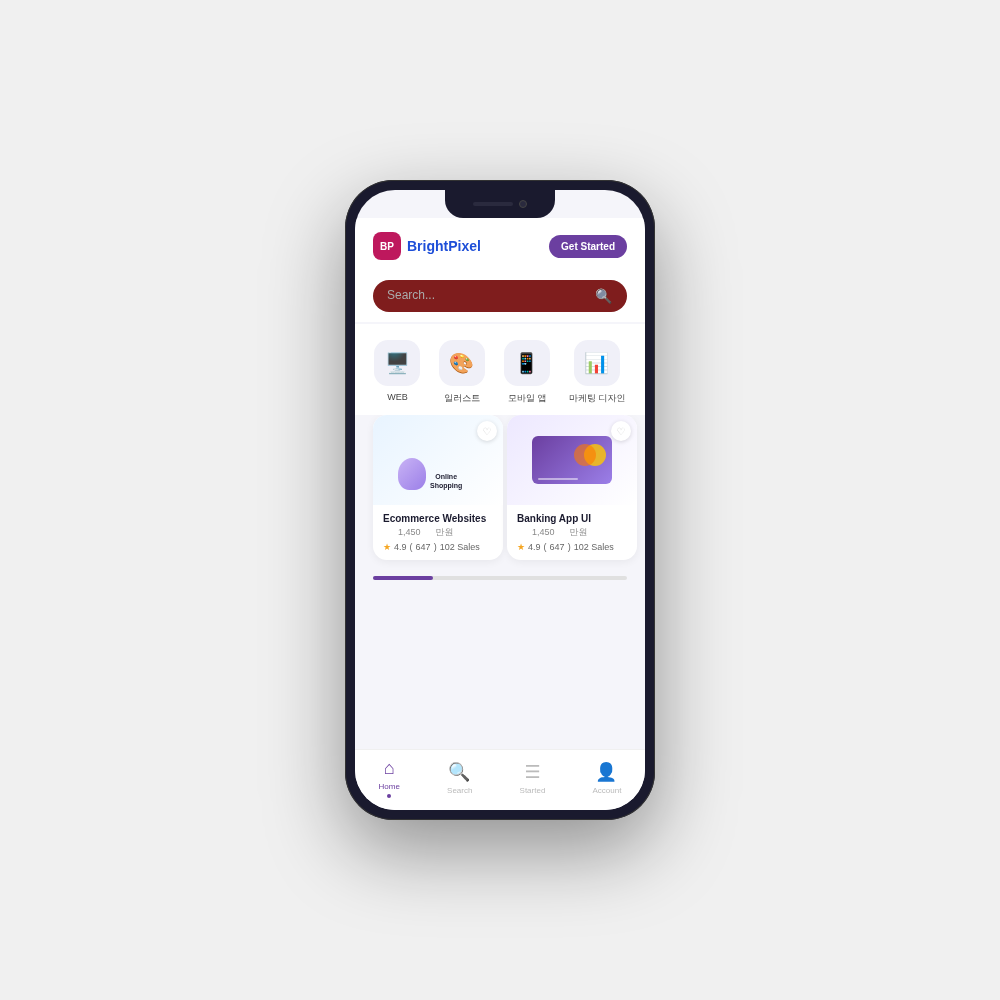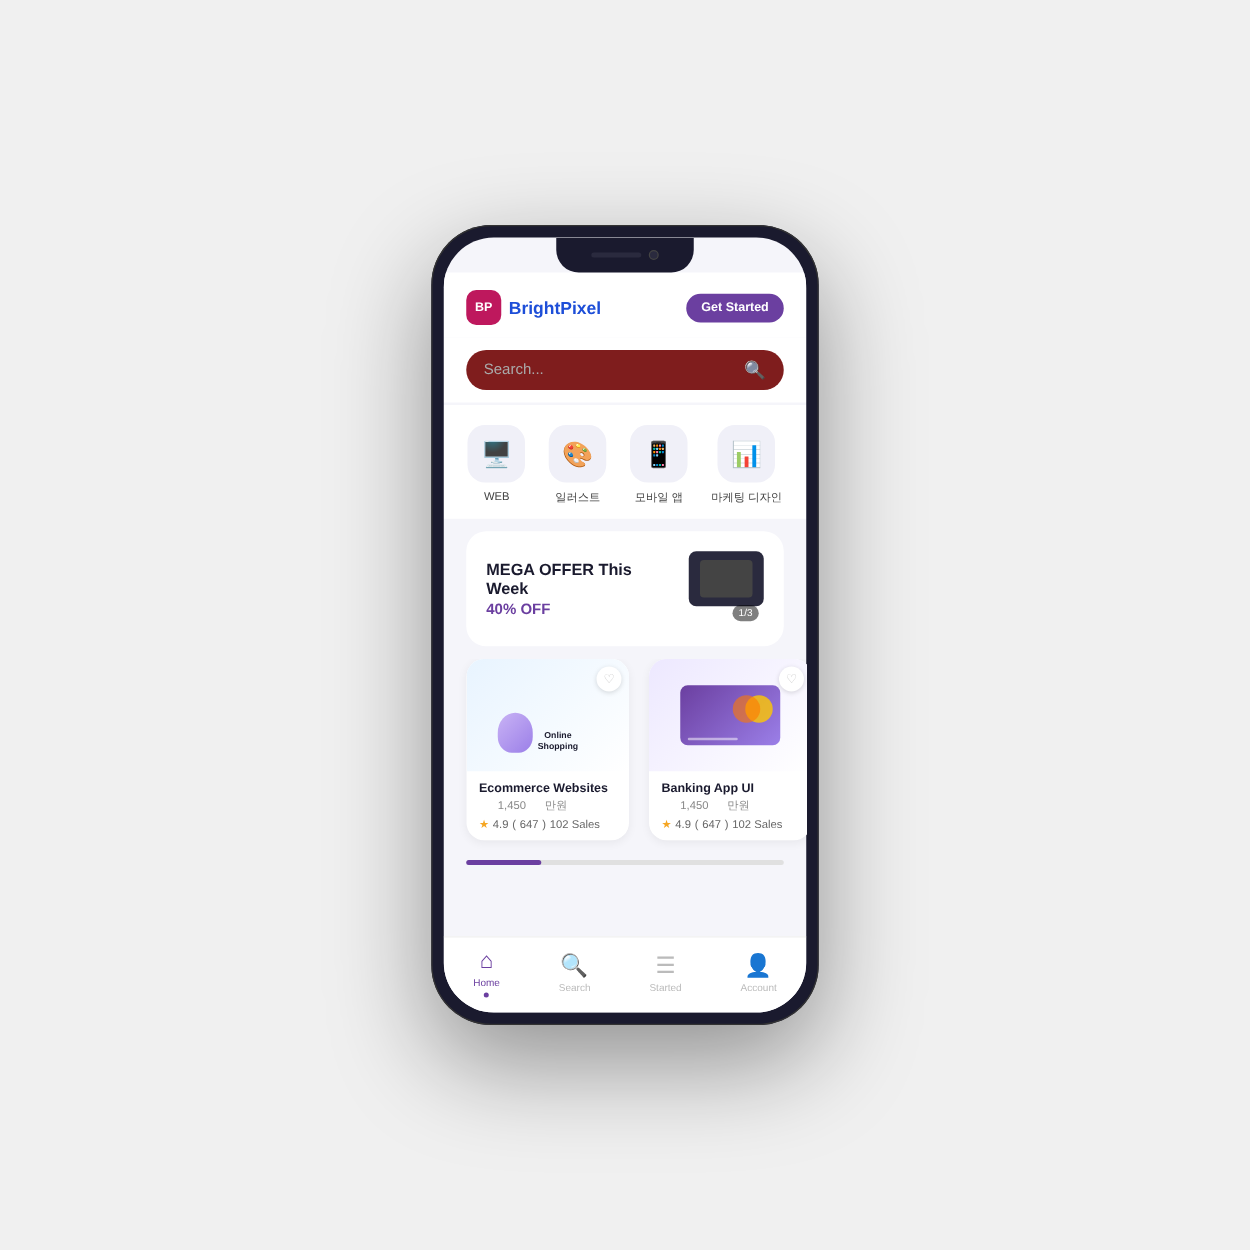--- a/index.html
+++ b/index.html
@@ -236,21 +236,21 @@
       font-size: 10px;
       color: #888;
       display: flex;
       align-items: center;
       gap: 2px;
       cursor: pointer;
     }
 
     .cards-row {
       display: flex;
-      gap: 16px;
+      gap: 4px;
       padding: 0 18px 16px;
       overflow-x: auto;
       scrollbar-width: none;
     }
     .cards-row::-webkit-scrollbar { display: none; }
 
     .product-card {
       min-width: 130px;
       background: #fff;
       border-radius: 14px;
@@ -450,32 +450,20 @@
         <div class="category-item">
           <div class="category-icon-box">📱</div>
           <span class="category-label">모바일 앱</span>
         </div>
         <div class="category-item">
           <div class="category-icon-box">📊</div>
           <span class="category-label">마케팅 디자인</span>
         </div>
       </div>
 
-      <div class="banner">
-        <div class="banner-text">
-          <div class="banner-title">MEGA OFFER This Week</div>
-          <div class="banner-subtitle">40% OFF</div>
-        </div>
-        <div class="banner-image">
-          <div class="banner-img-rect">
-            <div class="banner-img-inner"></div>
-          </div>
-          <div class="banner-counter">1/3</div>
-        </div>
-      </div>
 
 
       <div class="cards-row">
 
         <div class="product-card">
           <div class="card-image">
             <div class="card-img-bg ecommerce">
               <div style="display:flex;align-items:flex-end;gap:4px;position:relative;width:80px;height:60px">
                 <div style="width:28px;height:32px;background:linear-gradient(135deg,#c9b3f5,#9b7fe8);border-radius:50% 50% 40% 40%;"></div>
                 <div style="font-size:7px;font-weight:700;color:#1a1a2e;line-height:1.3;text-align:center">Online<br>Shopping</div>

